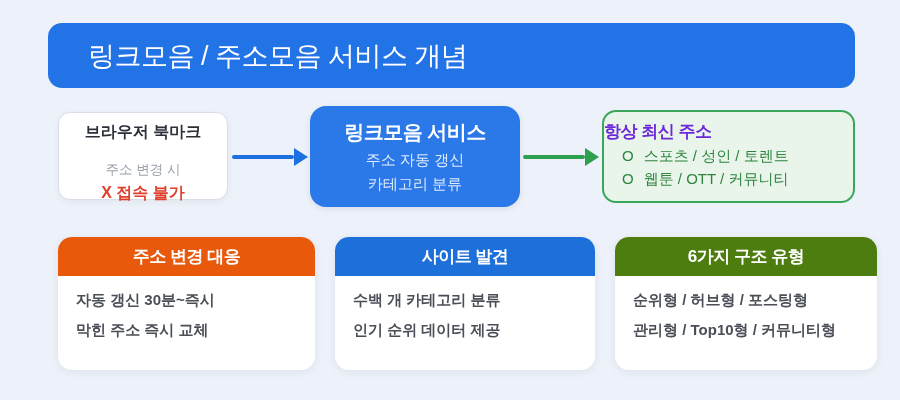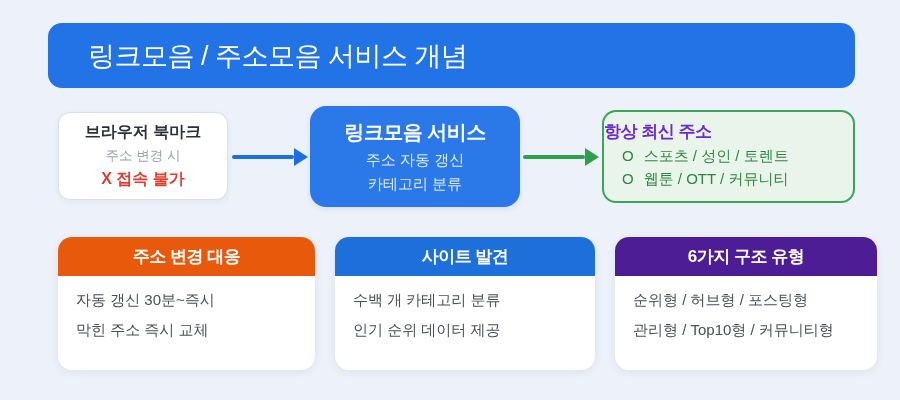--- a/index.html
+++ b/index.html
@@ -22,21 +22,21 @@
   }
 
   
   .bookmark-box {
     position: absolute; left: 58px; top: 112px; width: 170px; height: 88px;
     background: #ffffff; border: 1px solid #d9dee8; border-radius: 12px;
     box-sizing: border-box; text-align: center;
     box-shadow: 0 2px 6px rgba(30,50,90,0.06);
   }
   .bookmark-box .bm-title { margin-top: 9px; font-size: 16px; font-weight: bold; color: #2b3038; }
-  .bookmark-box .bm-sub   { margin-top: 4px; font-size: 13.5px; color: #9aa1ac; }
+  .bookmark-box .bm-sub   { margin-top: 18px; font-size: 13.5px; color: #9aa1ac; }
   .bookmark-box .bm-warn  { margin-top: 4px; font-size: 16px; font-weight: bold; }
 
   .flow-arrow {
     position: absolute; top: 147px; height: 20px; display: flex; align-items: center;
   }
   .flow-arrow .shaft { display: block; height: 4px; flex: 1; border-radius: 2px; }
   .flow-arrow .head  {
     display: block; width: 0; height: 0;
     border-top: 9px solid transparent; border-bottom: 9px solid transparent;
     border-left: 14px solid #000;
@@ -67,21 +67,21 @@
     background: #ffffff; border-radius: 14px; overflow: hidden;
     box-shadow: 0 2px 8px rgba(30,50,90,0.08);
   }
   #card-0 { left: 58px;  width: 257px; }
   #card-1 { left: 335px; width: 260px; }
   #card-2 { left: 615px; width: 262px; }
   .card .card-header {
     height: 39px; display: flex; align-items: center; justify-content: center;
     font-size: 17px; font-weight: bold; color: #ffffff; letter-spacing: -0.5px;
   }
-  .card .card-body { padding: 14px 18px 0 18px; }
+  .card .card-body { padding: 14px 18px 0 18px; font-weight: bold; }
   .card .card-line { font-size: 15px; color: #4a4f57; line-height: 20px; margin-bottom: 10px; }
 </style>
 </head>
 <body>
 
 <div class="canvas">
 
   <div class="header-bar" style="background-color: rgb(34, 115, 230);">
     <h1>링크모음 / 주소모음 서비스 개념</h1>
   </div>
@@ -128,20 +128,20 @@
 
   <div class="card" id="card-1">
     <div class="card-header" style="background-color: rgb(29, 111, 217);">사이트 발견</div>
     <div class="card-body">
       <div class="card-line">수백 개 카테고리 분류</div>
       <div class="card-line">인기 순위 데이터 제공</div>
     </div>
   </div>
 
   <div class="card" id="card-2">
-    <div class="card-header" style="background-color: #4c1d95;">6가지 구조 유형</div>
+    <div class="card-header" style="background-color: #4d7c0f;">6가지 구조 유형</div>
     <div class="card-body">
       <div class="card-line">순위형 / 허브형 / 포스팅형</div>
       <div class="card-line">관리형 / Top10형 / 커뮤니티형</div>
     </div>
   </div>
 
 </div>
 
 </body></html>

